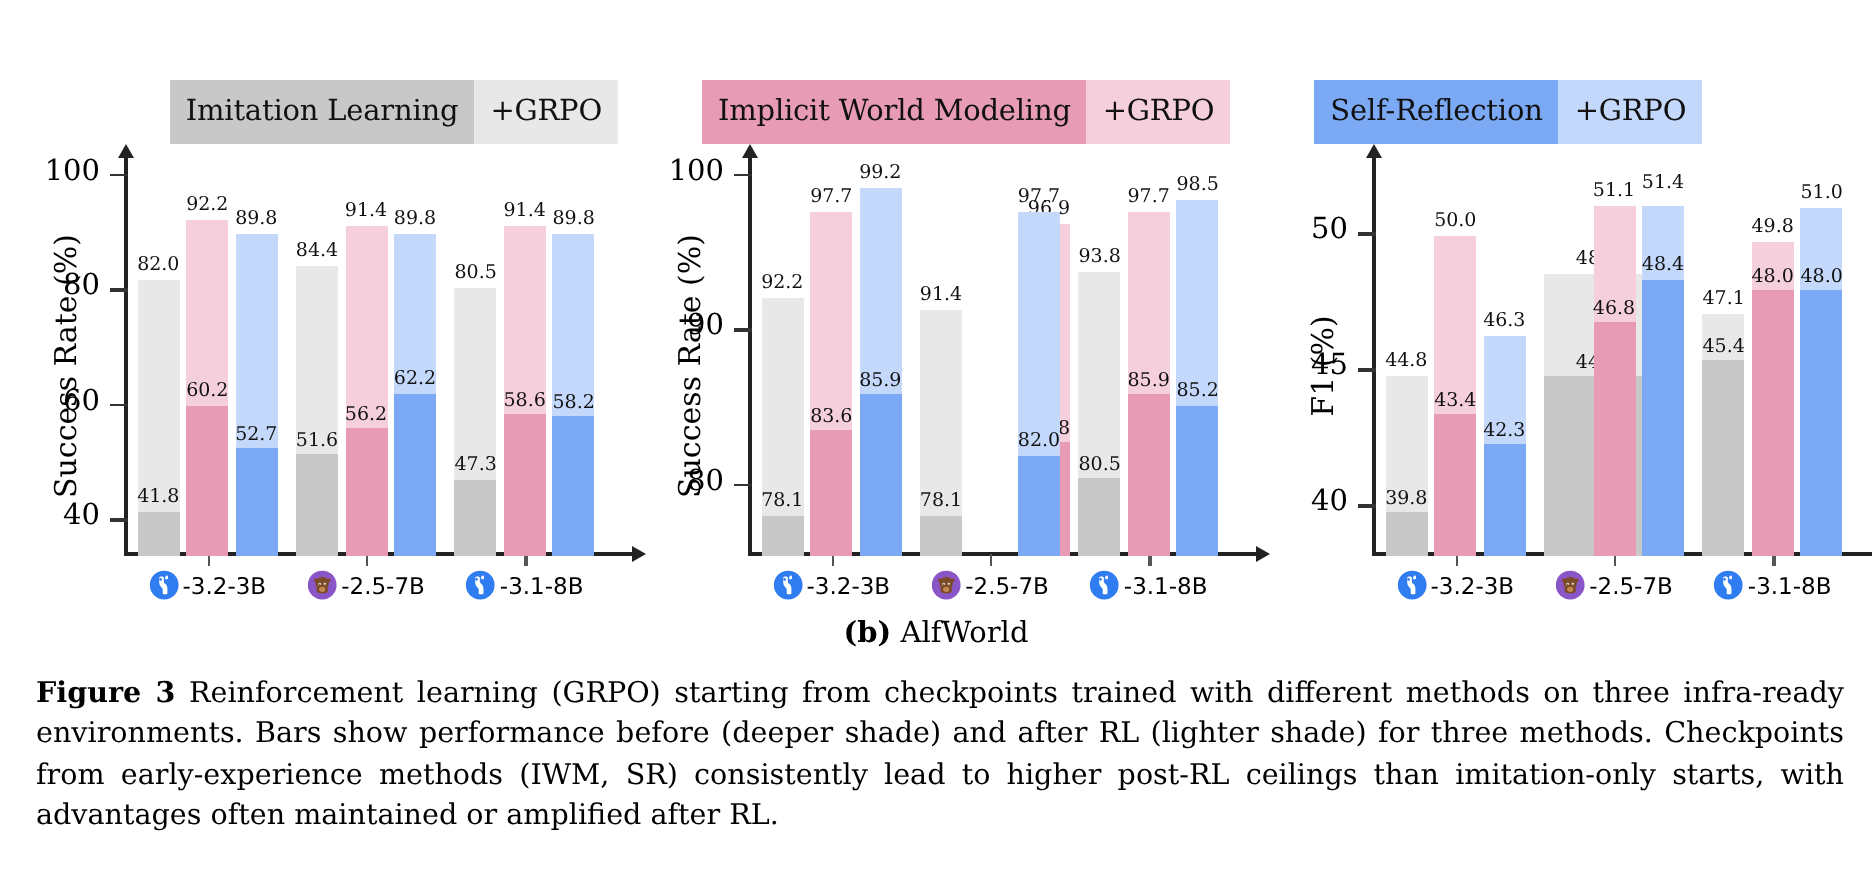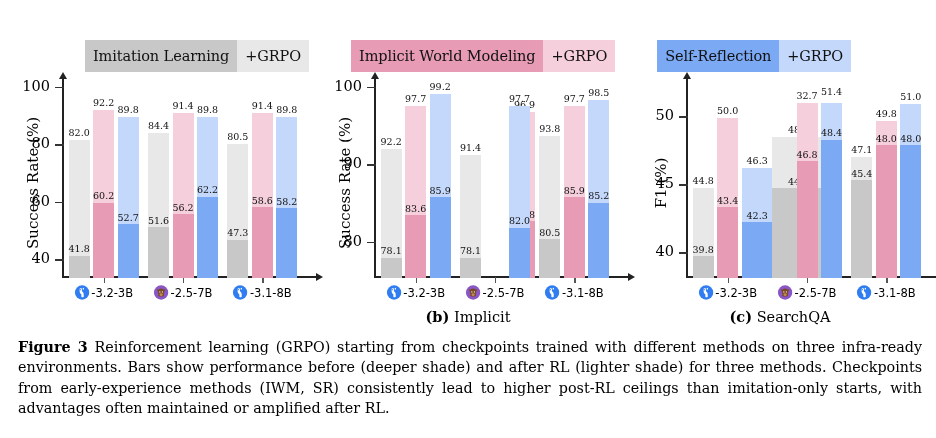--- a/index.html
+++ b/index.html
@@ -452,21 +452,21 @@
         <div class="xcat" style="left: 200.333px;">
           <svg viewBox="0 0 24 24" width="15" height="15" class="model-icon">
             <circle cx="12" cy="12" r="11.5" fill="#2f7df0"></circle>
             <path d="M9.2 5.2c-.7 0-1.2.6-1.2 1.3v3.1c0 2 .6 3.3 1.8 4.3.7.6 1 1 1 1.8v2.6c0 .6.5 1.1 1.1 1.1h1.6c.6 0 1.1-.5 1.1-1.1v-3.1c0-2.2-.7-3.5-2-4.5-.7-.5-.9-.9-.9-1.6V6.5c0-.7-.5-1.3-1.2-1.3z" fill="#ffffff"></path>
             <circle cx="9.1" cy="7.5" r="1.05" fill="#2f7df0"></circle>
             <path d="M13.9 4.6c.5-.3 1.1.1 1.1.7v1.3c0 .4-.3.7-.7.7h-.9c-.4 0-.7-.3-.7-.8V5.8c0-.5.6-.9 1.2-1.2z" fill="#ffffff"></path>
           </svg>
           <span>-3.1-8B</span>
         </div>
       </div>
-      <div class="subcap"><b>(b)</b> <span>Implicit</span></div>
+      <div class="subcap"><b>(b)</b> <span>AlfWorld</span></div>
     </div>
     <div class="panel" style="width: 312px;">
       <div class="ylabel" style="left: 26px; top: 8px;">
         <span>F1 (%)</span>
       </div>
       <div class="panel-plot" style="position: absolute;">
         <div class="axis-v"></div>
         <div class="axis-h"></div>
         <div class="ytick" style="bottom: 24.4286px;">
           <span class="ytick-label">40</span>
@@ -486,36 +486,36 @@
             <div class="bar-dark" style="height: 21.7143px; background: rgb(200, 200, 200);"></div>
             <div class="vlabel" style="bottom: 91.5714px;">44.8</div>
             <div class="vlabel" style="bottom: 23.2143px;">39.8</div>
           </div>
           <div class="bar" style="left: 31.1667px; width: 21px; height: 160.143px;">
             <div class="bar-light" style="height: 100%; background: rgb(246, 207, 220);"></div>
             <div class="bar-dark" style="height: 70.5714px; background: rgb(231, 155, 180);"></div>
             <div class="vlabel" style="bottom: 162.143px;">50.0</div>
             <div class="vlabel" style="bottom: 72.0714px;">43.4</div>
           </div>
-          <div class="bar" style="left: 55.6667px; width: 21px; height: 109.929px; padding-left: 10px;">
+          <div class="bar" style="left: 55.6667px; width: 21px; height: 109.929px;">
             <div class="bar-light" style="height: 100%; background: rgb(195, 216, 251);"></div>
             <div class="bar-dark" style="height: 55.6429px; background: rgb(123, 169, 244);"></div>
             <div class="vlabel" style="bottom: 111.929px;">46.3</div>
             <div class="vlabel" style="bottom: 57.1429px;">42.3</div>
           </div>
           <div class="bar" style="left: 86px; width: 21px; height: 141.143px; padding-left: 32px;">
             <div class="bar-light" style="height: 100%; background: rgb(232, 232, 232);"></div>
             <div class="bar-dark" style="height: 89.5714px; background: rgb(200, 200, 200);"></div>
             <div class="vlabel" style="bottom: 143.143px;">48.6</div>
             <div class="vlabel" style="bottom: 91.0714px;">44.8</div>
           </div>
           <div class="bar" style="left: 110.5px; width: 21px; height: 175.071px;">
             <div class="bar-light" style="height: 100%; background: rgb(246, 207, 220);"></div>
             <div class="bar-dark" style="height: 116.714px; background: rgb(231, 155, 180);"></div>
-            <div class="vlabel" style="bottom: 177.071px;">32.7</div>
+            <div class="vlabel" style="bottom: 177.071px;">51.1</div>
             <div class="vlabel" style="bottom: 118.214px;">46.8</div>
           </div>
           <div class="bar" style="left: 135px; width: 21px; height: 175px;">
             <div class="bar-light" style="height: 100%; background: rgb(195, 216, 251);"></div>
             <div class="bar-dark" style="height: 138.429px; background: rgb(123, 169, 244);"></div>
             <div class="vlabel" style="bottom: 181.143px;">51.4</div>
             <div class="vlabel" style="bottom: 139.929px;">48.4</div>
           </div>
           <div class="bar" style="left: 165.333px; width: 21px; height: 120.786px;">
             <div class="bar-light" style="height: 100%; background: rgb(232, 232, 232);"></div>
@@ -564,20 +564,19 @@
         <div class="xcat" style="left: 200.333px;">
           <svg viewBox="0 0 24 24" width="15" height="15" class="model-icon">
             <circle cx="12" cy="12" r="11.5" fill="#2f7df0"></circle>
             <path d="M9.2 5.2c-.7 0-1.2.6-1.2 1.3v3.1c0 2 .6 3.3 1.8 4.3.7.6 1 1 1 1.8v2.6c0 .6.5 1.1 1.1 1.1h1.6c.6 0 1.1-.5 1.1-1.1v-3.1c0-2.2-.7-3.5-2-4.5-.7-.5-.9-.9-.9-1.6V6.5c0-.7-.5-1.3-1.2-1.3z" fill="#ffffff"></path>
             <circle cx="9.1" cy="7.5" r="1.05" fill="#2f7df0"></circle>
             <path d="M13.9 4.6c.5-.3 1.1.1 1.1.7v1.3c0 .4-.3.7-.7.7h-.9c-.4 0-.7-.3-.7-.8V5.8c0-.5.6-.9 1.2-1.2z" fill="#ffffff"></path>
           </svg>
           <span>-3.1-8B</span>
         </div>
       </div>
-      <div class="subcap"><b>(c)</b> <span>SearchQA</span></div>
     </div>
   </div>
 
 <div id="caption">
   <span class="figlabel">Figure 3</span>
   <span>Reinforcement learning (GRPO) starting from checkpoints trained with different methods on three infra-ready environments. Bars show performance before (deeper shade) and after RL (lighter shade) for three methods. Checkpoints from early-experience methods (IWM, SR) consistently lead to higher post-RL ceilings than imitation-only starts, with advantages often maintained or amplified after RL.</span>
 </div>
 
 </body></html>

